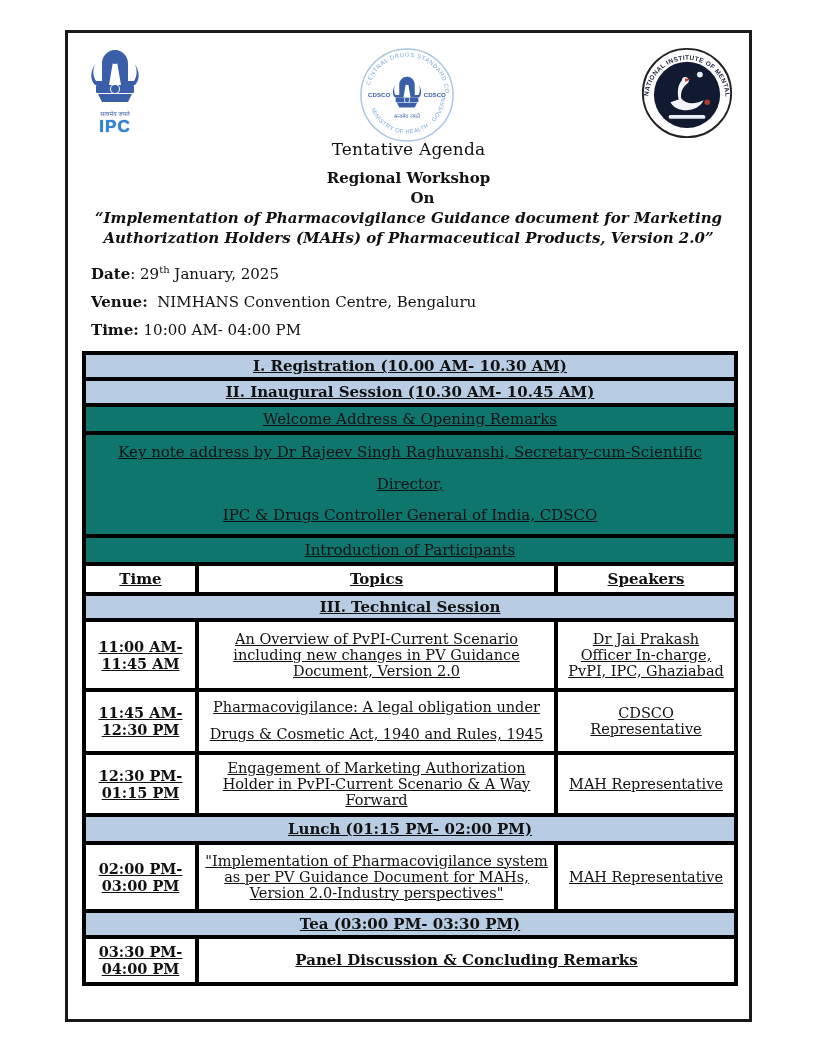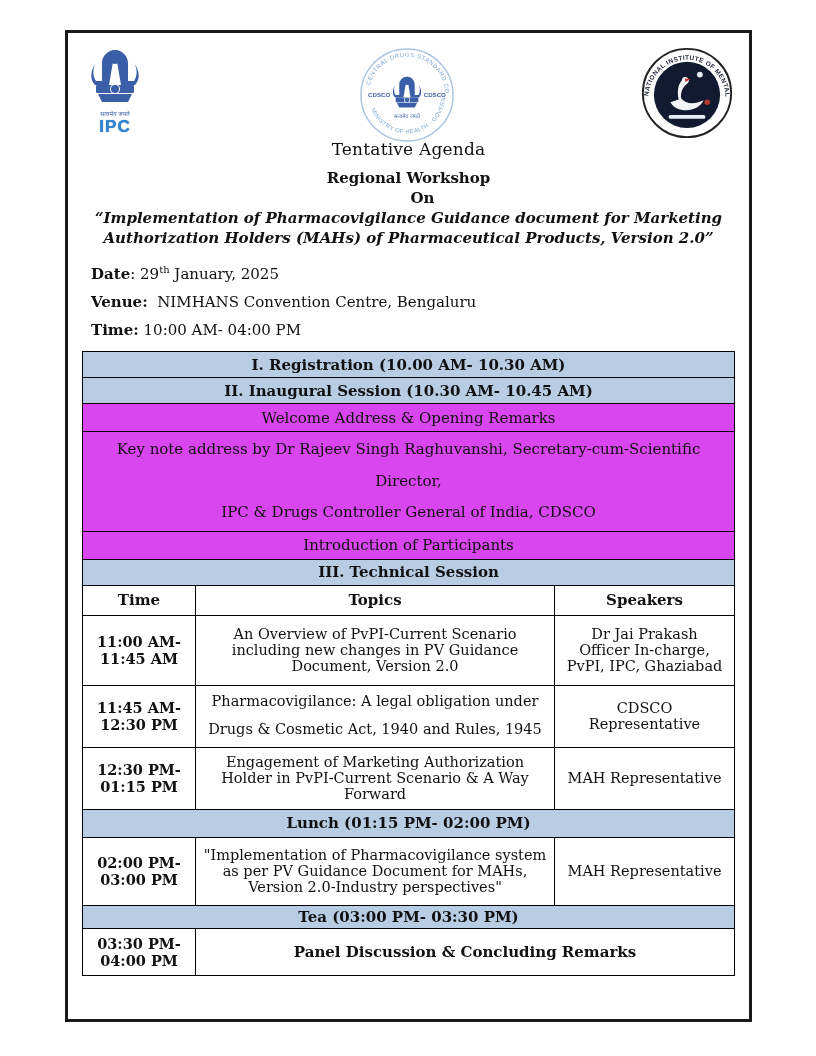--- a/index.html
+++ b/index.html
@@ -51,31 +51,32 @@
   sup { font-size: 10px; vertical-align: super; }
   
   table.agenda {
     border-collapse: collapse;
     margin: 12px 0 0 14px;
     width: 652px;
     table-layout: fixed;
     font-size: 14.5px;
   }
   table.agenda td {
-    border: 1px solid #000000;
+    border: 4px solid #000000;
     text-align: center;
     vertical-align: middle;
     padding: 2px 6px;
+    text-decoration: underline;
   }
   td.band {
     background: var(--band-blue);
     font-weight: bold;
     font-size: 15px;
   }
-  td.white-row { background: #d946ef; font-size: 15px; }
+  td.white-row { background: #0f766e; font-size: 15px; }
   td.keynote { line-height: 2.1; font-size: 15px; }
   td.thead { font-weight: bold; font-size: 15px; }
   td.time { font-weight: bold; }
   td.spread { line-height: 1.9; }
   td.closing-topic { font-weight: bold; font-size: 15px; }
   .ml { white-space: pre-line; }
   
   .ipc-motto { font-size: 6px; color: var(--logo-blue); margin-top: 1px; }
   .ipc-label {
     font-size: 17px; font-weight: bold; color: var(--ipc-blue);
@@ -187,27 +188,27 @@
     <tr style="height:28px">
       <td colspan="3" class="white-row">Welcome Address &amp; Opening Remarks</td>
     </tr>
     <tr style="height:67px">
       <td colspan="3" class="white-row keynote ml">Key note address by Dr Rajeev Singh Raghuvanshi, Secretary-cum-Scientific Director,
 IPC &amp; Drugs Controller General of India, CDSCO</td>
     </tr>
     <tr style="height:28px">
       <td colspan="3" class="white-row">Introduction of Participants</td>
     </tr>
-    <tr style="height:26px">
-      <td colspan="3" class="band">III. Technical Session</td>
-    </tr>
     <tr style="height:30px">
       <td class="thead">Time</td>
       <td class="thead">Topics</td>
       <td class="thead">Speakers</td>
+    </tr>
+    <tr style="height:26px">
+      <td colspan="3" class="band">III. Technical Session</td>
     </tr>
     <tr style="height:70px">
       <td class="time ml">11:00 AM-
 11:45 AM</td>
       <td class="ml">An Overview of PvPI-Current Scenario
 including new changes in PV Guidance
 Document, Version 2.0</td>
       <td class="ml">Dr Jai Prakash
 Officer In-charge,
 PvPI, IPC, Ghaziabad</td>

